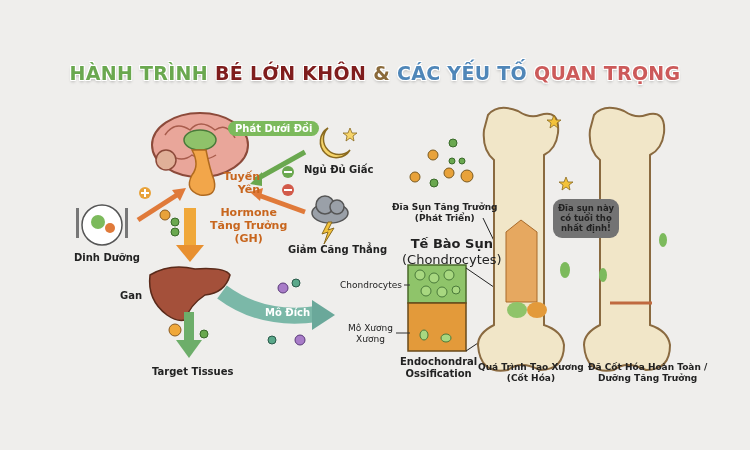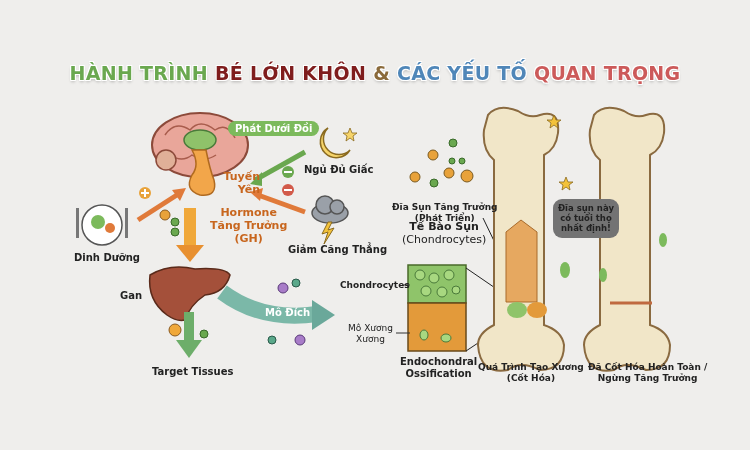--- a/index.html
+++ b/index.html
@@ -153,38 +153,38 @@
   <div>(GH)</div>
 </div>
 <div class="lbl" style="left:120px;top:290px;">Gan</div>
 <div class="lbl" style="left:265px;top:307px;color:#fff;font-size:10px;">Mô Đích</div>
 <div class="lbl" style="left:152px;top:366px;">Target Tissues</div>
 
 <div class="lbl" style="left:392px;top:202px;font-size:9px;text-align:center;">
   <div>Đĩa Sụn Tăng Trưởng</div>
   <div>(Phát Triển)</div>
 </div>
-<div class="lbl" style="left:402px;top:220px;font-size:11px;">
+<div class="lbl" style="left:402px;top:236px;font-size:13px;">
   <div>Tế Bào Sụn</div>
   <div class="small" style="font-weight:normal;">(Chondrocytes)</div>
 </div>
-<div class="lbl small" style="left:340px;top:280px;font-weight:bold;">Chondrocytes</div>
+<div class="lbl small" style="left:340px;top:280px;">Chondrocytes</div>
 <div class="lbl small" style="left:348px;top:323px;">
   <div>Mô Xương</div>
   <div>Xương</div>
 </div>
 <div class="lbl" style="left:400px;top:356px;">
   <div>Endochondral</div>
   <div>Ossification</div>
 </div>
 <div class="bubble" style="left:553px;top:199px;">
   <div>Đĩa sụn này</div>
   <div>có tuổi thọ</div>
   <div>nhất định!</div>
 </div>
 <div class="lbl" style="left:478px;top:362px;font-size:9px;">
   <div>Quá Trình Tạo Xương</div>
   <div>(Cốt Hóa)</div>
 </div>
 <div class="lbl" style="left:588px;top:362px;font-size:9px;">
   <div>Đã Cốt Hóa Hoàn Toàn /</div>
-  <div>Ngừng Tăng Trưởng</div>
+  <div>Dưỡng Tăng Trưởng</div>
 </div>
 
 </body></html>

